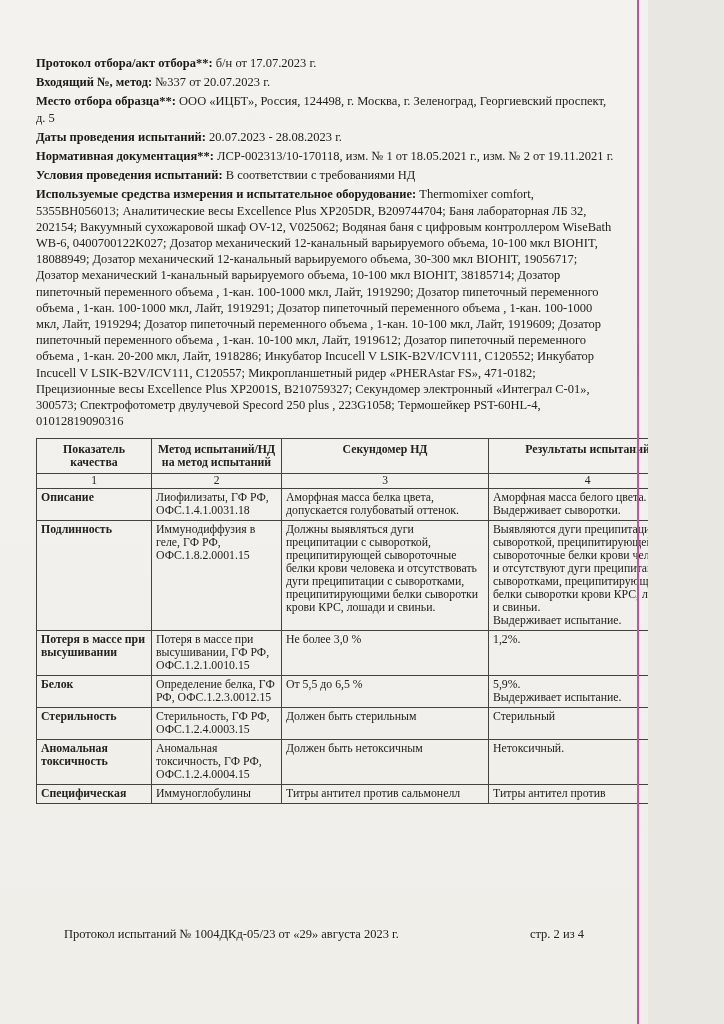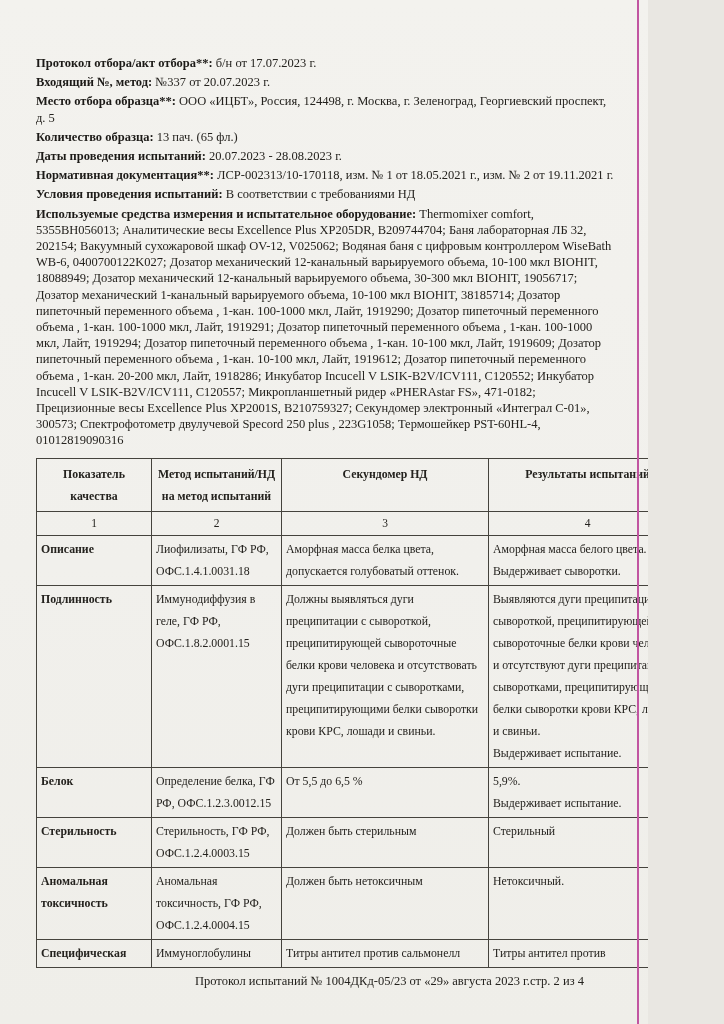--- a/index.html
+++ b/index.html
@@ -15,35 +15,35 @@
     color:#24221e;
     overflow:hidden;
     display:flex; flex-direction:column;
   }
   .content { padding:55px 32px 0 36px; font-size:12.5px; line-height:16.2px; }
   .line { margin-bottom:3px; }
   .lbl { font-weight:bold; color:#1c1a17; }
   .results-table {
     border-collapse:collapse; table-layout:fixed;
     margin-top:9px; width:650px;
-    font-size:11.8px; line-height:22px;
+    font-size:11.8px; line-height:13px;
   }
   .results-table th, .results-table td {
     border:1px solid #45433d;
     vertical-align:top;
     padding:2px 4px 3px 4px;
     overflow:hidden;
   }
   .results-table th { font-weight:bold; text-align:center; padding-top:4px; padding-bottom:4px; }
   .results-table td { white-space:pre-line; }
   td.num { text-align:center; padding-top:0; padding-bottom:1px; font-size:11.5px; }
   td.c0 { font-weight:bold; }
   .footer {
     margin-top:auto;
-    display:flex; justify-content:flex-end;
+    display:flex; justify-content:space-between;
     padding:6px 64px 82px 64px;
     font-size:12.5px;
   }
   .vline {
     position:absolute; top:0; bottom:0; left:637px; width:2px;
     z-index:5;
   }
 </style>
 </head>
 <body>
@@ -51,21 +51,20 @@
 <div class="page">
 
   <div class="content">
 
     <p class="line"><b class="lbl">Протокол отбора/акт отбора**:</b><span> б/н от 17.07.2023 г.</span></p>
 
     <p class="line"><b class="lbl">Входящий №, метод:</b><span> №337 от 20.07.2023 г.</span></p>
 
     <p class="line"><b class="lbl">Место отбора образца**:</b><span> ООО «ИЦБТ», Россия, 124498, г. Москва, г. Зеленоград, Георгиевский проспект, д. 5</span></p>
 
-    <p class="line"><b class="lbl">Количество образца:</b><span> 13 пач. (65 фл.)</span></p>
 
 
     <p class="line"><b class="lbl">Даты проведения испытаний:</b><span> 20.07.2023 - 28.08.2023 г.</span></p>
 
     <p class="line"><b class="lbl">Нормативная документация**:</b><span> ЛСР-002313/10-170118, изм. № 1 от 18.05.2021 г., изм. № 2 от 19.11.2021 г.</span></p>
 
     <p class="line"><b class="lbl">Условия проведения испытаний:</b><span> В соответствии с требованиями НД</span></p>
 
     <p class="line"><b class="lbl">Используемые средства измерения и испытательное оборудование:</b><span> Thermomixer comfort, 5355BH056013; Аналитические весы Excellence Plus XP205DR, B209744704; Баня лабораторная ЛБ 32, 202154; Вакуумный сухожаровой шкаф OV-12, V025062; Водяная баня с цифровым контроллером WiseBath WB-6, 0400700122K027; Дозатор механический 12-канальный варьируемого объема, 10-100 мкл BIOHIT, 18088949; Дозатор механический 12-канальный варьируемого объема, 30-300 мкл BIOHIT, 19056717; Дозатор механический 1-канальный варьируемого объема, 10-100 мкл BIOHIT, 38185714; Дозатор пипеточный переменного объема , 1-кан. 100-1000 мкл, Лайт, 1919290; Дозатор пипеточный переменного объема , 1-кан. 100-1000 мкл, Лайт, 1919291; Дозатор пипеточный переменного объема , 1-кан. 100-1000 мкл, Лайт, 1919294; Дозатор пипеточный переменного объема , 1-кан. 10-100 мкл, Лайт, 1919609; Дозатор пипеточный переменного объема , 1-кан. 10-100 мкл, Лайт, 1919612; Дозатор пипеточный переменного объема , 1-кан. 20-200 мкл, Лайт, 1918286; Инкубатор Incucell V LSIK-B2V/ICV111, C120552; Инкубатор Incucell V LSIK-B2V/ICV111, C120557; Микропланшетный ридер «PHERAstar FS», 471-0182; Прецизионные весы Excellence Plus XP2001S, B210759327; Секундомер электронный «Интеграл С-01», 300573; Спектрофотометр двулучевой Specord 250 plus , 223G1058; Термошейкер PST-60HL-4, 01012819090316</span></p>
 
@@ -97,20 +96,26 @@
 Выдерживает сыворотки.</td>
         </tr>
         <tr>
           <td class="c0">Подлинность</td>
           <td>Иммунодиффузия в геле, ГФ РФ, ОФС.1.8.2.0001.15</td>
           <td>Должны выявляться дуги преципитации с сывороткой, преципитирующей сывороточные белки крови человека и отсутствовать дуги преципитации с сыворотками, преципитирующими белки сыворотки крови КРС, лошади и свиньи.</td>
           <td>Выявляются дуги преципитации с сывороткой, преципитирующей сывороточные белки крови человека и отсутствуют дуги преципитации с сыворотками, преципитирующими белки сыворотки крови КРС, лошади и свиньи.
 Выдерживает испытание.</td>
         </tr>
         <tr>
+          <td class="c0">Потеря в массе при высушивании</td>
+          <td>Потеря в массе при высушивании, ГФ РФ, ОФС.1.2.1.0010.15</td>
+          <td>Не более 3,0 %</td>
+          <td>1,2%.</td>
+        </tr>
+        <tr>
           <td class="c0">Белок</td>
           <td>Определение белка, ГФ РФ, ОФС.1.2.3.0012.15</td>
           <td>От 5,5 до 6,5 %</td>
           <td>5,9%.
 Выдерживает испытание.</td>
         </tr>
         <tr>
           <td class="c0">Стерильность</td>
           <td>Стерильность, ГФ РФ, ОФС.1.2.4.0003.15</td>
           <td>Должен быть стерильным</td>

